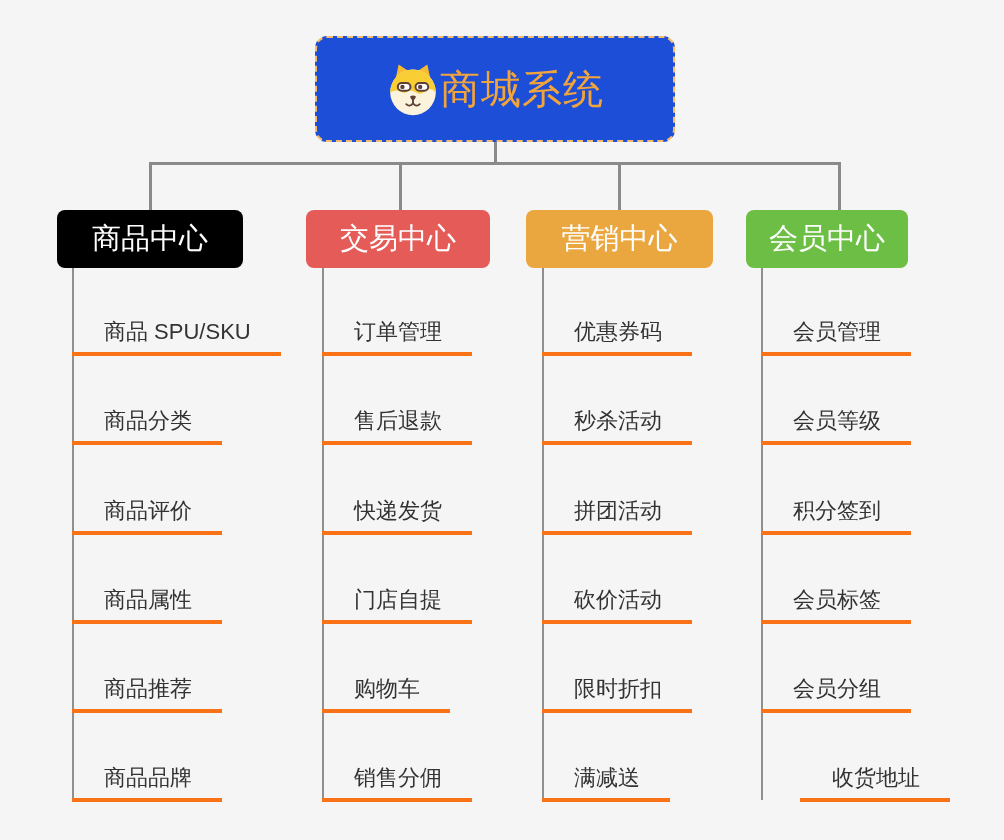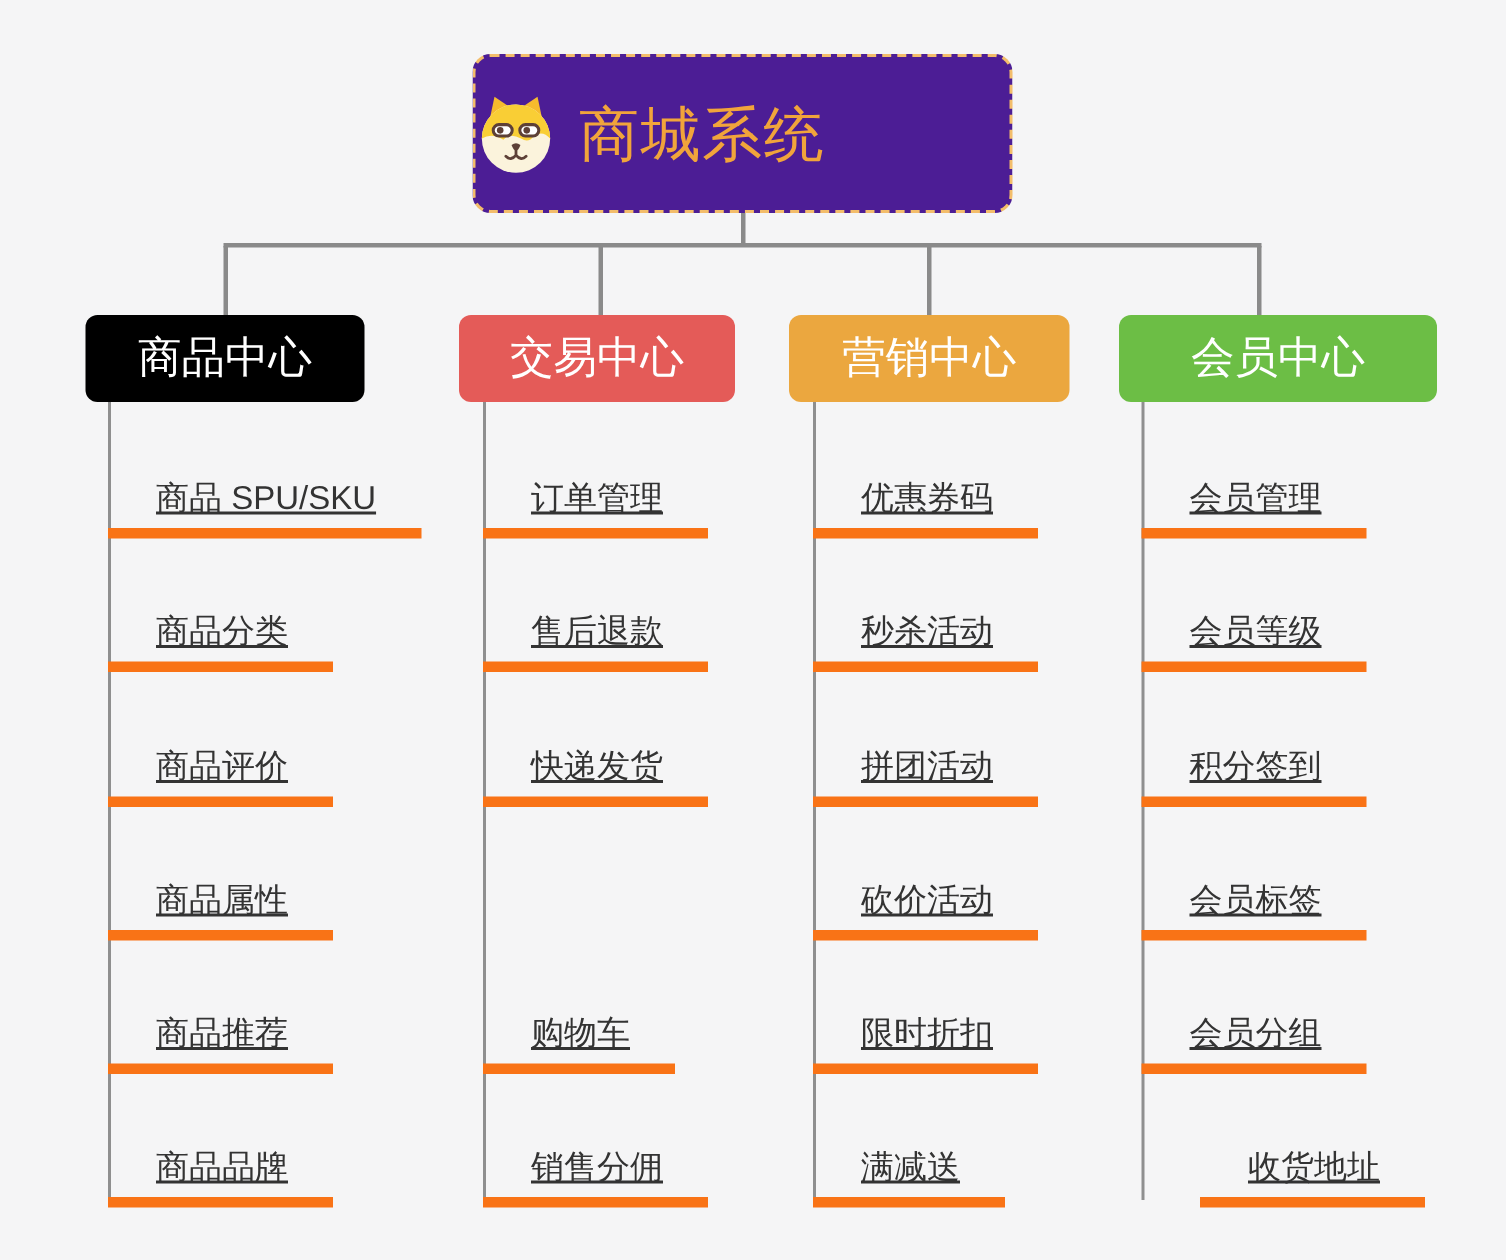--- a/index.html
+++ b/index.html
@@ -5,37 +5,36 @@
   html,body { margin:0; padding:0; background:#f5f5f6; }
   .canvas {
     position:relative; width:1004px; height:840px;
     background:#f5f5f6; overflow:hidden;
     font-family:"Liberation Sans","DejaVu Sans",sans-serif;
   }
   .conn { position:absolute; background:#8a8a8a; }
   .colline { position:absolute; width:2px; background:#8f8f8f; }
   .root {
     position:absolute; left:315px; top:36px; width:360px; height:106px;
-    box-sizing:border-box; background:#4c1d95;
+    box-sizing:border-box; background:#1d4ed8;
     border:2px dashed #f3bd6b; border-radius:12px;
-    display:flex; align-items:center; gap:15px;
+    display:flex; align-items:center; justify-content:center; 
   }
   .root-title { font-size:40px; font-weight:500; color:#f1a43b; letter-spacing:1px; }
   .branch {
     position:absolute; top:210px; height:58px; border-radius:8px;
     display:flex; align-items:center; justify-content:center;
     color:#ffffff; font-size:29px; cursor:default;
   }
   .child {
     position:absolute; white-space:nowrap;
     font-size:22px; line-height:26px; color:#333333;
     padding:0 30px 7px 32px;
-    border-bottom:7px solid #f97316;
+    border-bottom:4px solid #f97316;
     cursor:default;
-    text-decoration:underline;
   }
 </style>
 </head>
 <body>
 
 <div class="canvas">
 
   <div class="conn" style="left:494px;top:142px;width:3px;height:21px"></div>
   <div class="conn" style="left:149px;top:162px;width:692px;height:3px"></div>
   <div class="conn" style="left:149px;top:164px;width:3px;height:46px"></div>
@@ -62,32 +61,33 @@
       <circle cx="40.5" cy="29.5" r="2.6" fill="#5d4037"></circle>
       <path d="M28.5,41 q3.5,-2.5 7,0 q-1.5,4.5 -3.5,4.5 q-2,0 -3.5,-4.5 z" fill="#5d4037"></path>
       <path d="M32,45 v4 M24,50 q4,4 8,-1 q4,5 8,1" stroke="#5d4037" stroke-width="2.2" fill="none" stroke-linecap="round"></path>
     </svg>
     <span class="root-title">商城系统</span>
   </div>
 
   <div class="branch" style="left: 57px; width: 186px; background-color: #000000;">商品中心</div>
   <div class="branch" style="left: 306px; width: 184px; background-color: rgb(228, 91, 88);">交易中心</div>
   <div class="branch" style="left: 526px; width: 187px; background-color: rgb(235, 167, 63); text-align: center;">营销中心</div>
-  <div class="branch" style="left: 746px; width: 212px; background-color: rgb(108, 190, 69);">会员中心</div>
+  <div class="branch" style="left: 746px; width: 162px; background-color: rgb(108, 190, 69);">会员中心</div>
 
   <div class="child" style="left:72px;top:319px">商品 SPU/SKU</div>
   <div class="child" style="left:72px;top:408px">商品分类</div>
   <div class="child" style="left:72px;top:498px">商品评价</div>
   <div class="child" style="left:72px;top:587px">商品属性</div>
   <div class="child" style="left:72px;top:676px">商品推荐</div>
   <div class="child" style="left:72px;top:765px">商品品牌</div>
 
   <div class="child" style="left:322px;top:319px">订单管理</div>
   <div class="child" style="left:322px;top:408px">售后退款</div>
   <div class="child" style="left:322px;top:498px">快递发货</div>
+  <div class="child" style="left:322px;top:587px">门店自提</div>
   <div class="child" style="left:322px;top:676px">购物车</div>
   <div class="child" style="left:322px;top:765px">销售分佣</div>
 
   <div class="child" style="left:542px;top:319px">优惠券码</div>
   <div class="child" style="left:542px;top:408px">秒杀活动</div>
   <div class="child" style="left:542px;top:498px">拼团活动</div>
   <div class="child" style="left:542px;top:587px">砍价活动</div>
   <div class="child" style="left:542px;top:676px">限时折扣</div>
   <div class="child" style="left:542px;top:765px">满减送</div>
 

